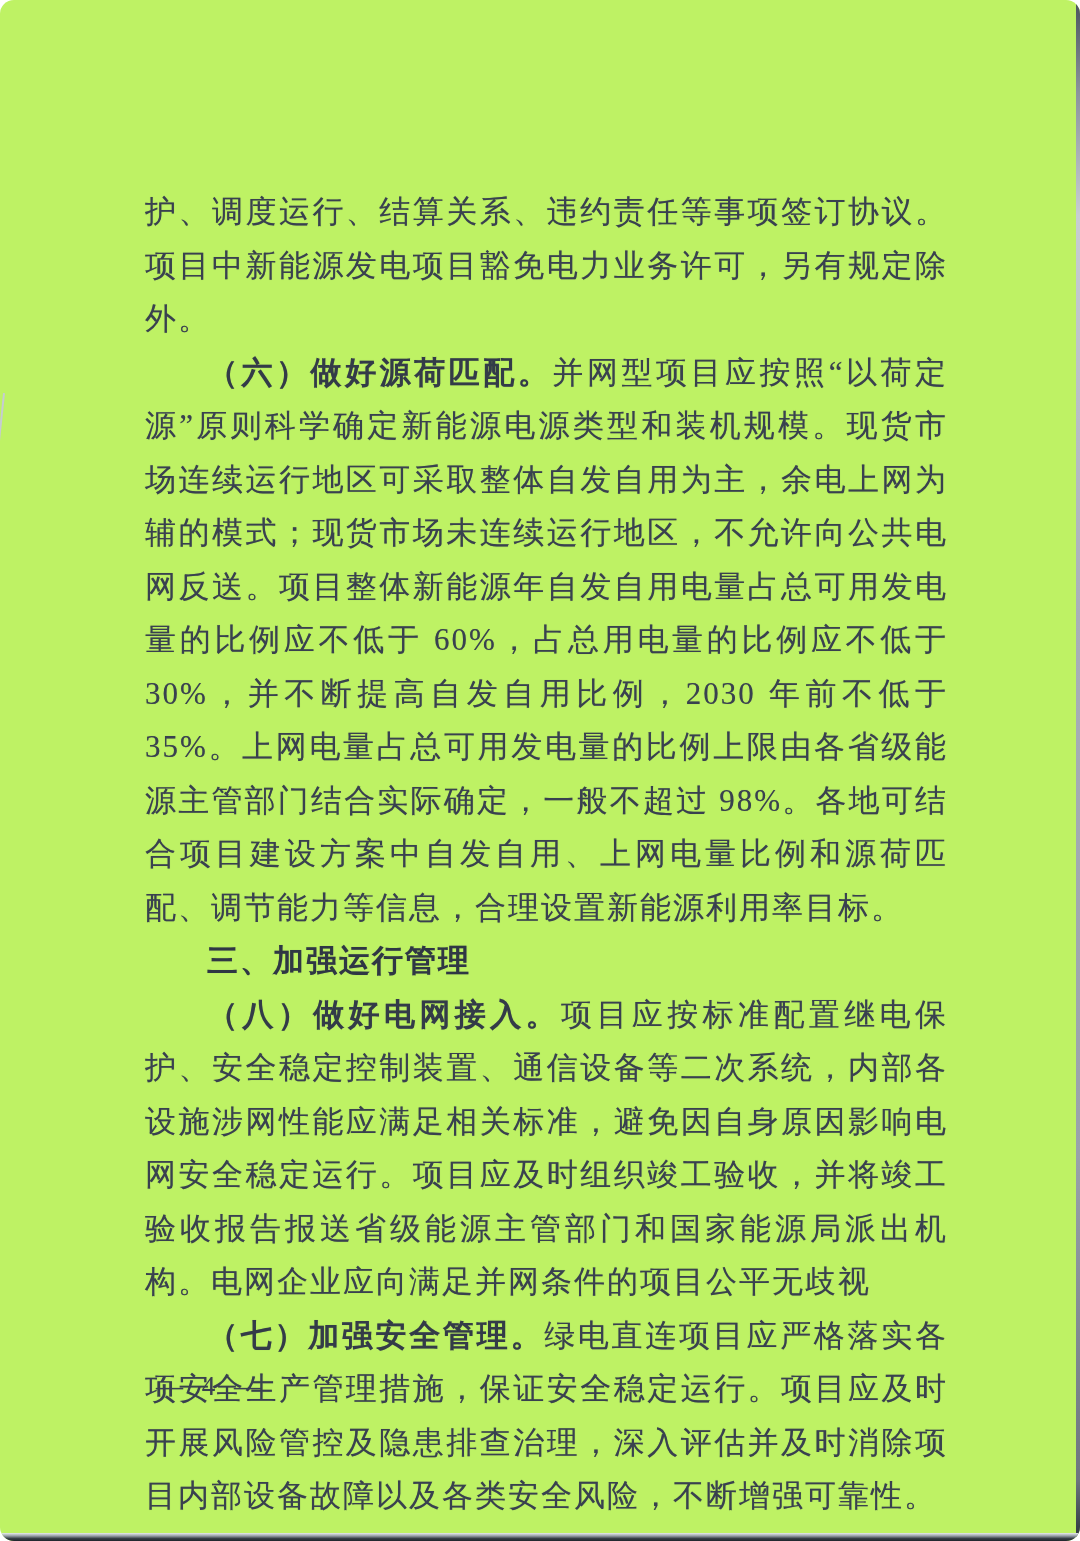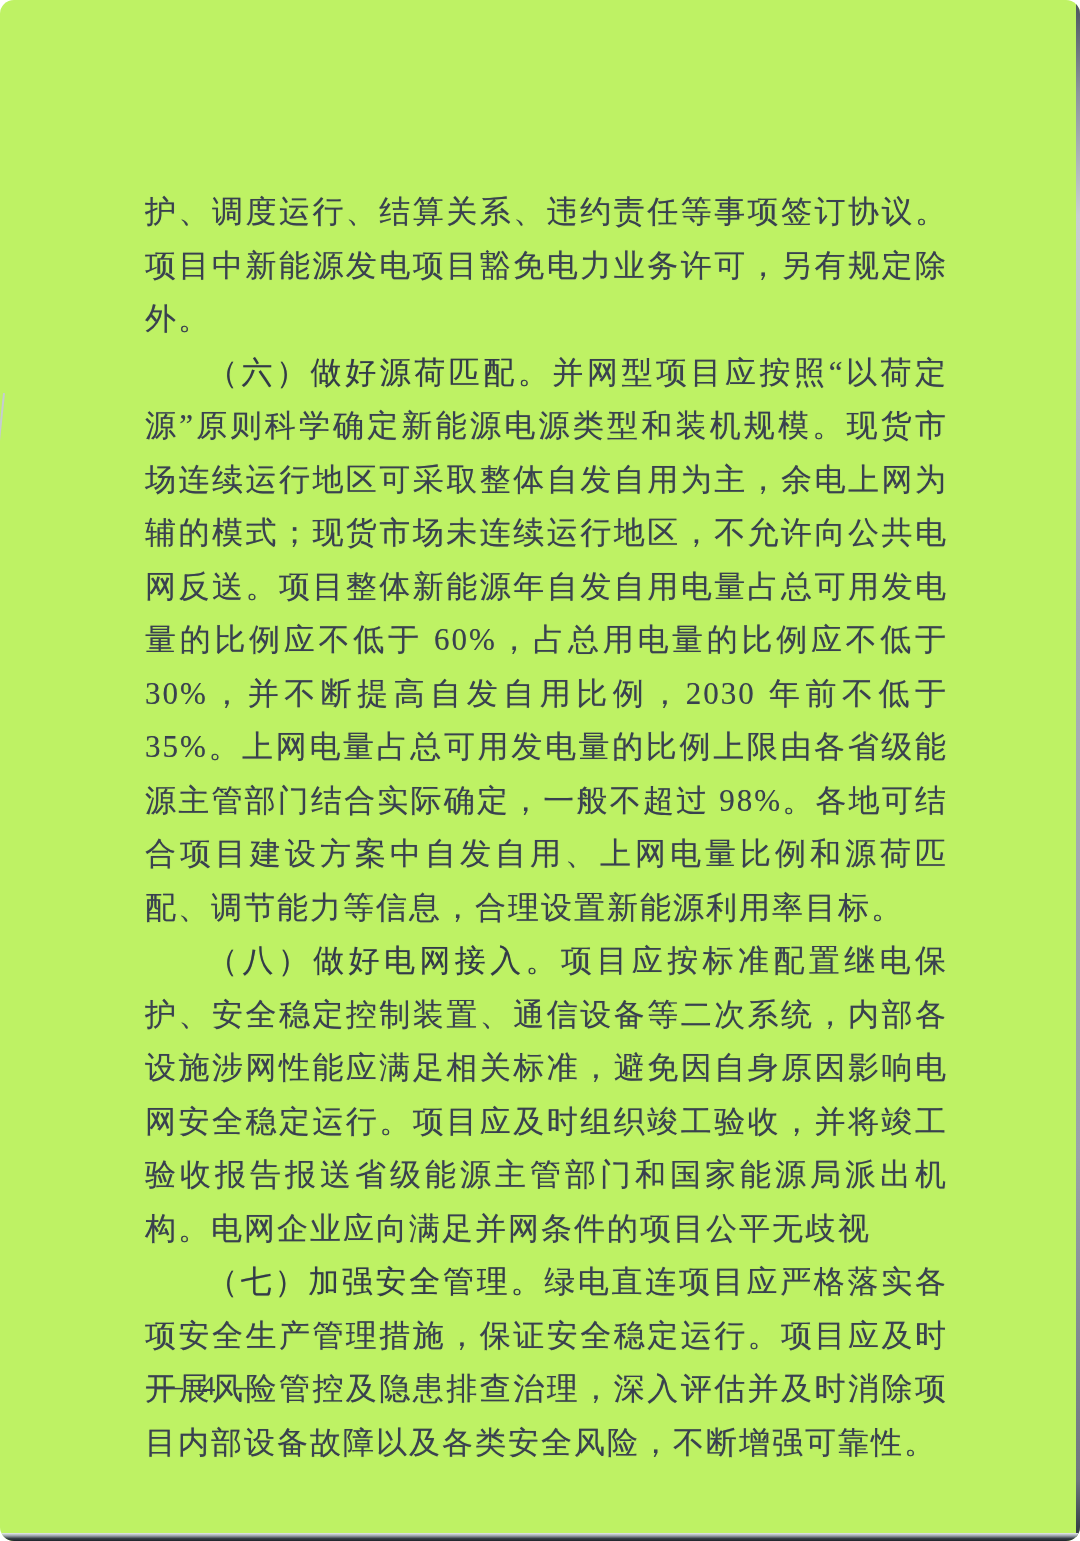--- a/index.html
+++ b/index.html
@@ -29,21 +29,21 @@
     text-shadow: 0 0 0.7px rgba(57, 65, 79, 0.45);
   }
   .para {
     margin: 0;
     text-indent: 2em;
   }
   .para.no-indent {
     text-indent: 0;
   }
   .lead {
-    font-weight: normal;
+    font-weight: bold;
     color: #333b48;
   }
   .section-heading {
     margin: 0;
     text-indent: 2em;
     font-weight: bold;
     font-family: "Liberation Sans", sans-serif;
     color: #2f3744;
     letter-spacing: 2px;
   }
@@ -102,20 +102,21 @@
 <body>
 
 <div class="page">
 
   <div class="text-block">
 
     <p class="para no-indent"><span>护、调度运行、结算关系、违约责任等事项签订协议。项目中新能源发电项目豁免电力业务许可，另有规定除外。</span></p>
 
     <p class="para"><span class="lead">（六）做好源荷匹配。</span><span>并网型项目应按照“以荷定源”原则科学确定新能源电源类型和装机规模。现货市场连续运行地区可采取整体自发自用为主，余电上网为辅的模式；现货市场未连续运行地区，不允许向公共电网反送。项目整体新能源年自发自用电量占总可用发电量的比例应不低于 60%，占总用电量的比例应不低于 30%，并不断提高自发自用比例，2030 年前不低于 35%。上网电量占总可用发电量的比例上限由各省级能源主管部门结合实际确定，一般不超过 98%。各地可结合项目建设方案中自发自用、上网电量比例和源荷匹配、调节能力等信息，合理设置新能源利用率目标。</span></p>
 
+    <p class="section-heading"><span>三、加强运行管理</span></p>
 
     <p class="para"><span class="lead">（八）做好电网接入。</span><span>项目应按标准配置继电保护、安全稳定控制装置、通信设备等二次系统，内部各设施涉网性能应满足相关标准，避免因自身原因影响电网安全稳定运行。项目应及时组织竣工验收，并将竣工验收报告报送省级能源主管部门和国家能源局派出机构。电网企业应向满足并网条件的项目公平无歧视</span></p>
 
     <p class="para"><span class="lead">（七）加强安全管理。</span><span>绿电直连项目应严格落实各项安全生产管理措施，保证安全稳定运行。项目应及时开展风险管控及隐患排查治理，深入评估并及时消除项目内部设备故障以及各类安全风险，不断增强可靠性。</span></p>
 
   </div>
 
   <div class="footer">— 4 —</div>
 
   <div class="edge-right"></div>

